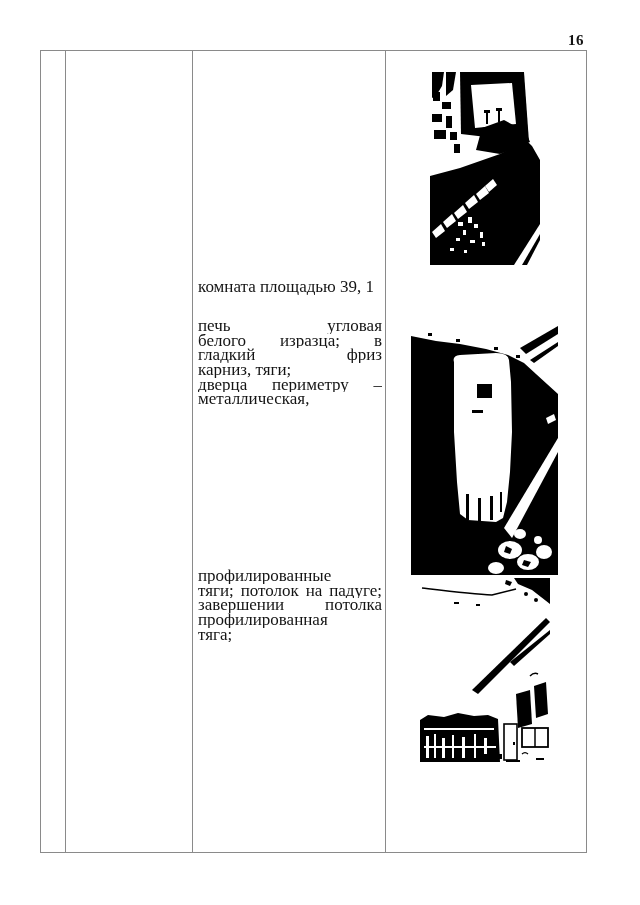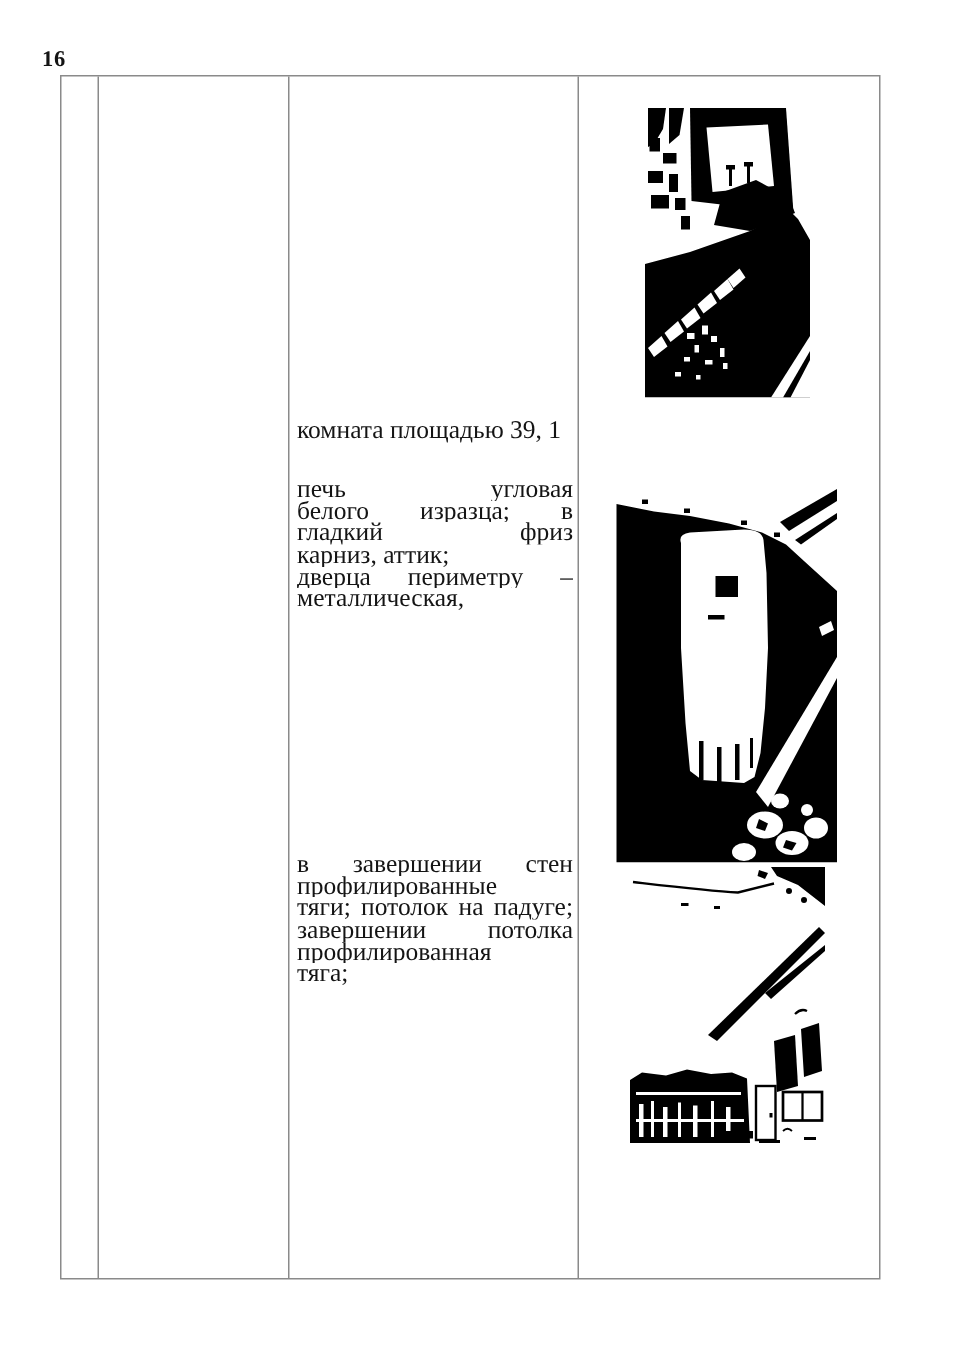--- a/index.html
+++ b/index.html
@@ -10,21 +10,21 @@
     background: #ffffff;
     font-family: "Liberation Serif", "DejaVu Serif", serif;
     color: #141414;
     overflow: hidden;
   }
   .page-number {
     position: absolute;
     top: 32px;
     left: 28px;
     width: 556px;
-    text-align: left;
+    text-align: right;
     font-size: 15px;
     font-weight: bold;
     letter-spacing: 0.5px;
   }
   .doc-table {
     position: absolute;
     left: 40px;
     top: 50px;
     width: 547px;
     height: 803px;
@@ -83,27 +83,26 @@
     <div class="vline v3"></div>
 
     <div class="text-block" id="block-room">
       <span class="tline">комната площадью 39, 1 кв. м:</span>
     </div>
 
     <div class="text-block" id="block-stove">
       <span class="tline just">печь угловая одноярусная, гладкого</span>
       <span class="tline just">белого изразца; в завершении</span>
       <span class="tline just">гладкий фриз профилированная</span>
-      <span class="tline">карниз, аттик;</span>
+      <span class="tline">карниз, тяги;</span>
       <span class="tline just">дверца периметру –</span>
       <span class="tline">металлическая, металлическая;</span>
     </div>
 
     <div class="text-block" id="block-ceiling">
-      <span class="tline just">в завершении стен</span>
       <span class="tline just">профилированные штукатурные</span>
       <span class="tline just">тяги; потолок на падуге; по</span>
       <span class="tline just">завершении потолка</span>
       <span class="tline just">профилированная одноярусная</span>
       <span class="tline">тяга;</span>
     </div>
 
     <svg class="photo" id="photo-1" width="110" height="193" viewBox="0 0 110 193">
       <rect width="110" height="193" fill="#ffffff"></rect>
 

